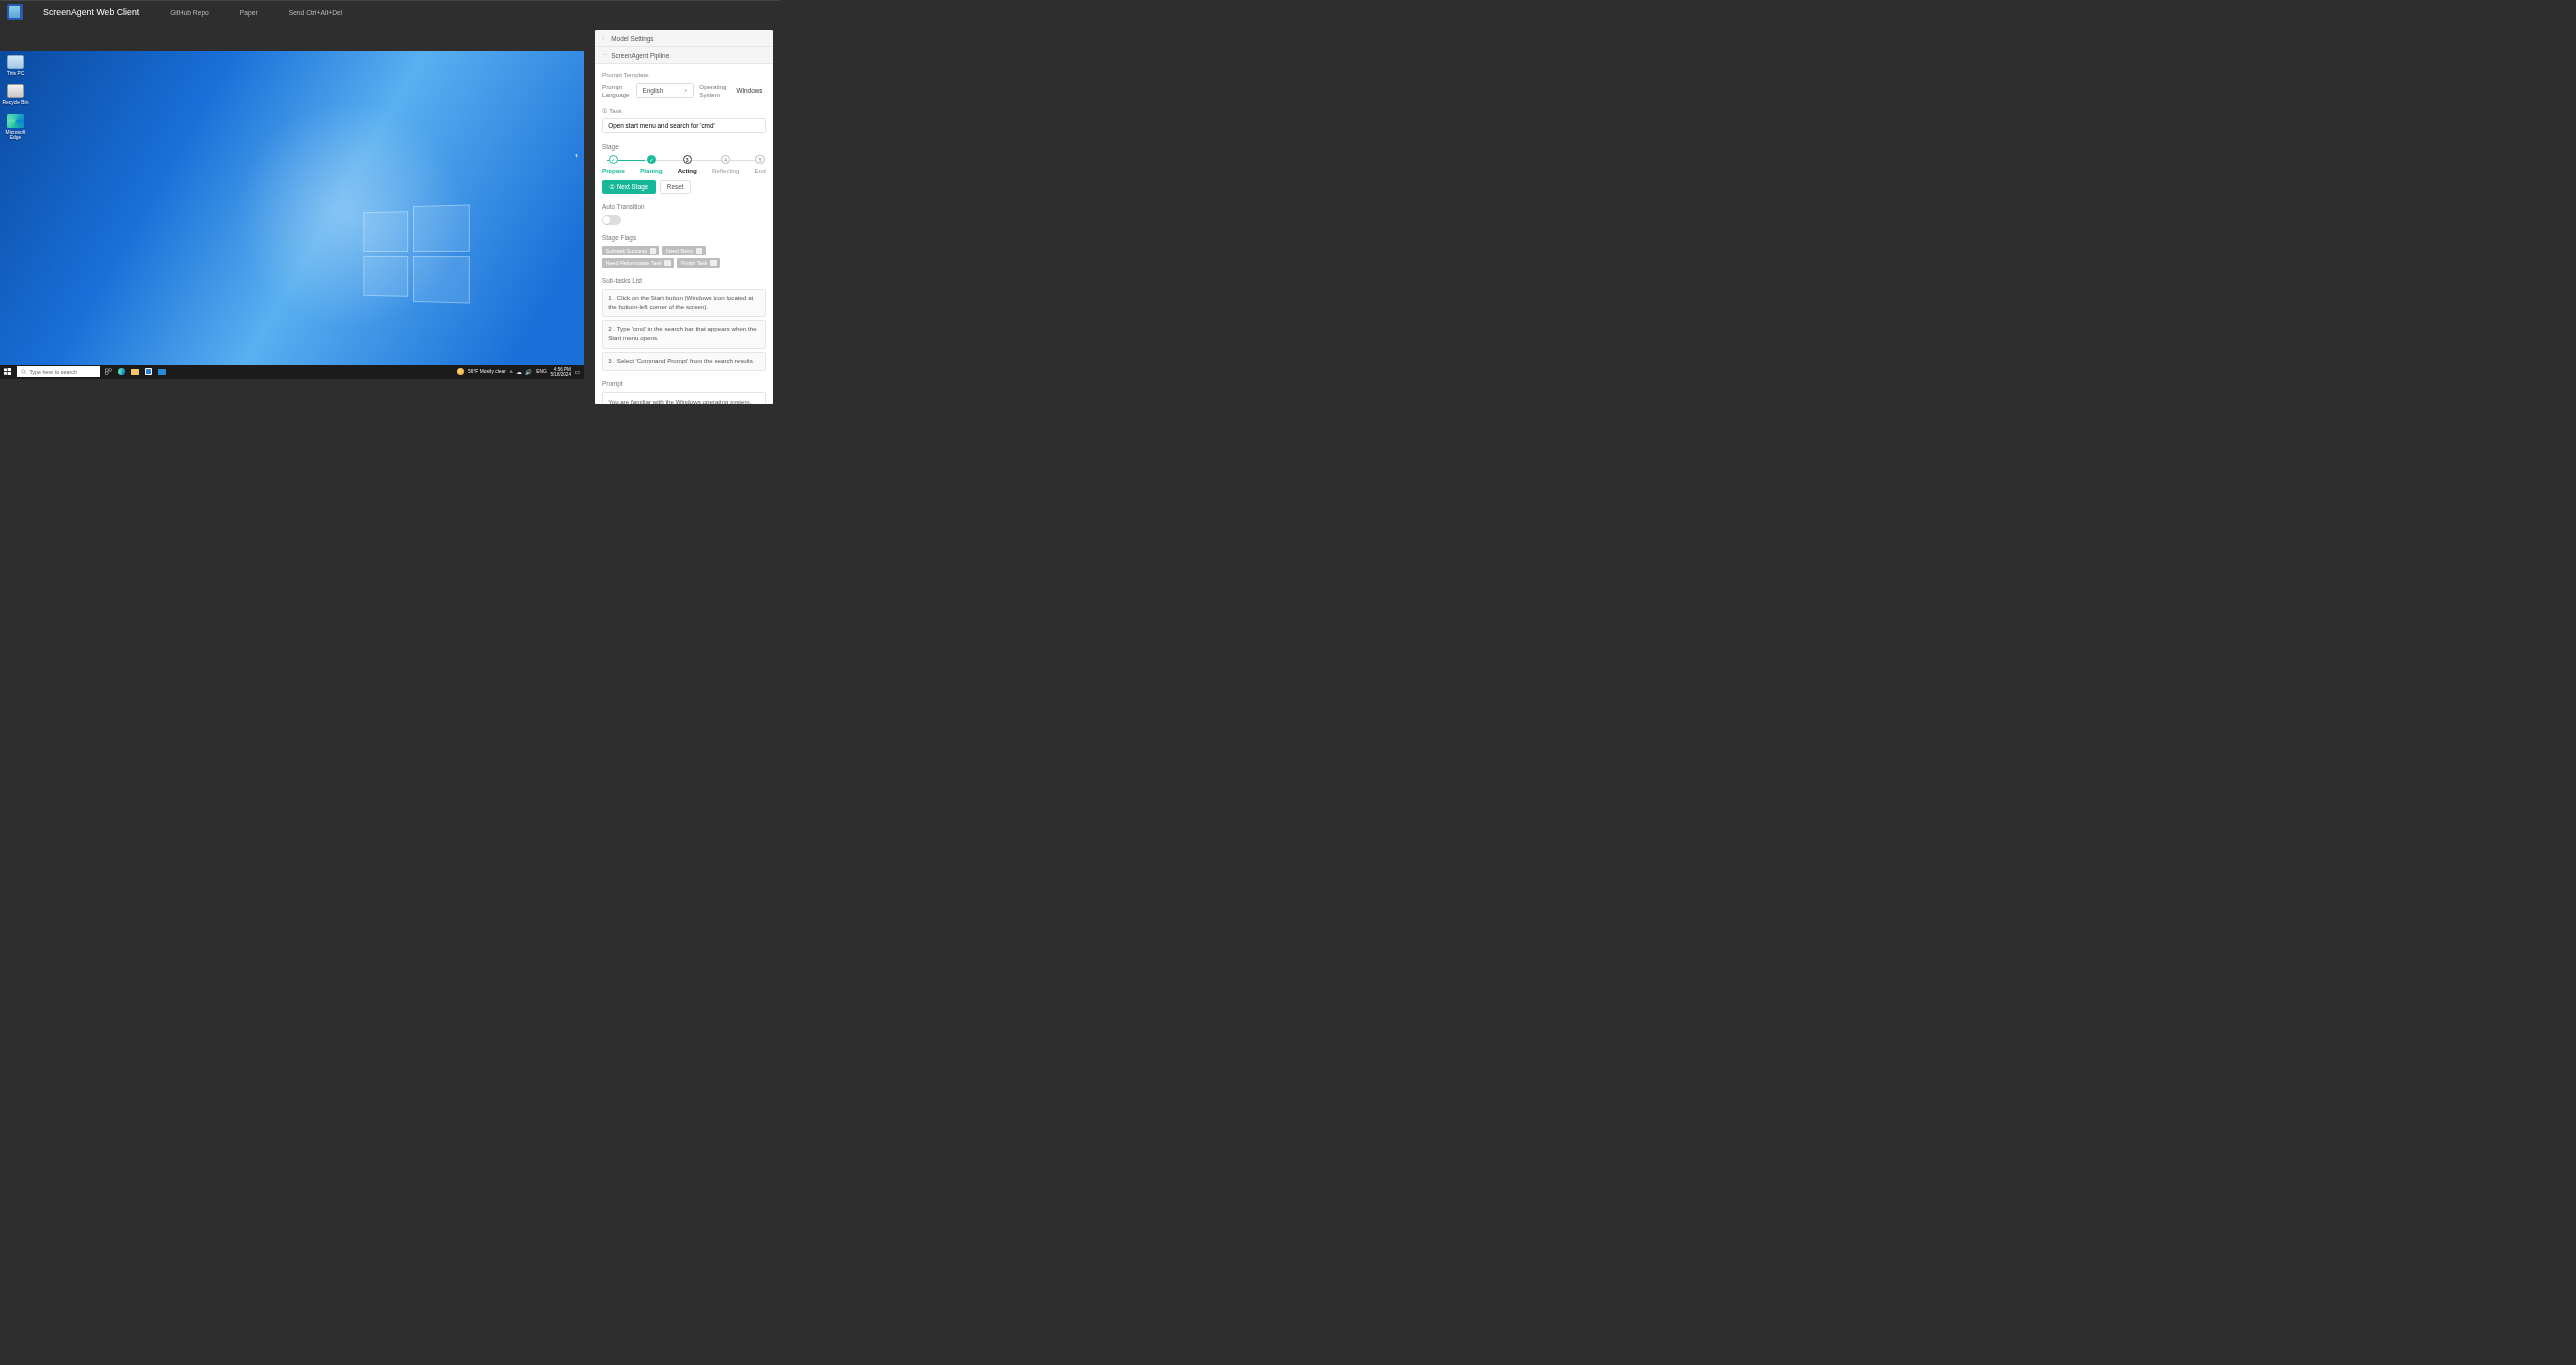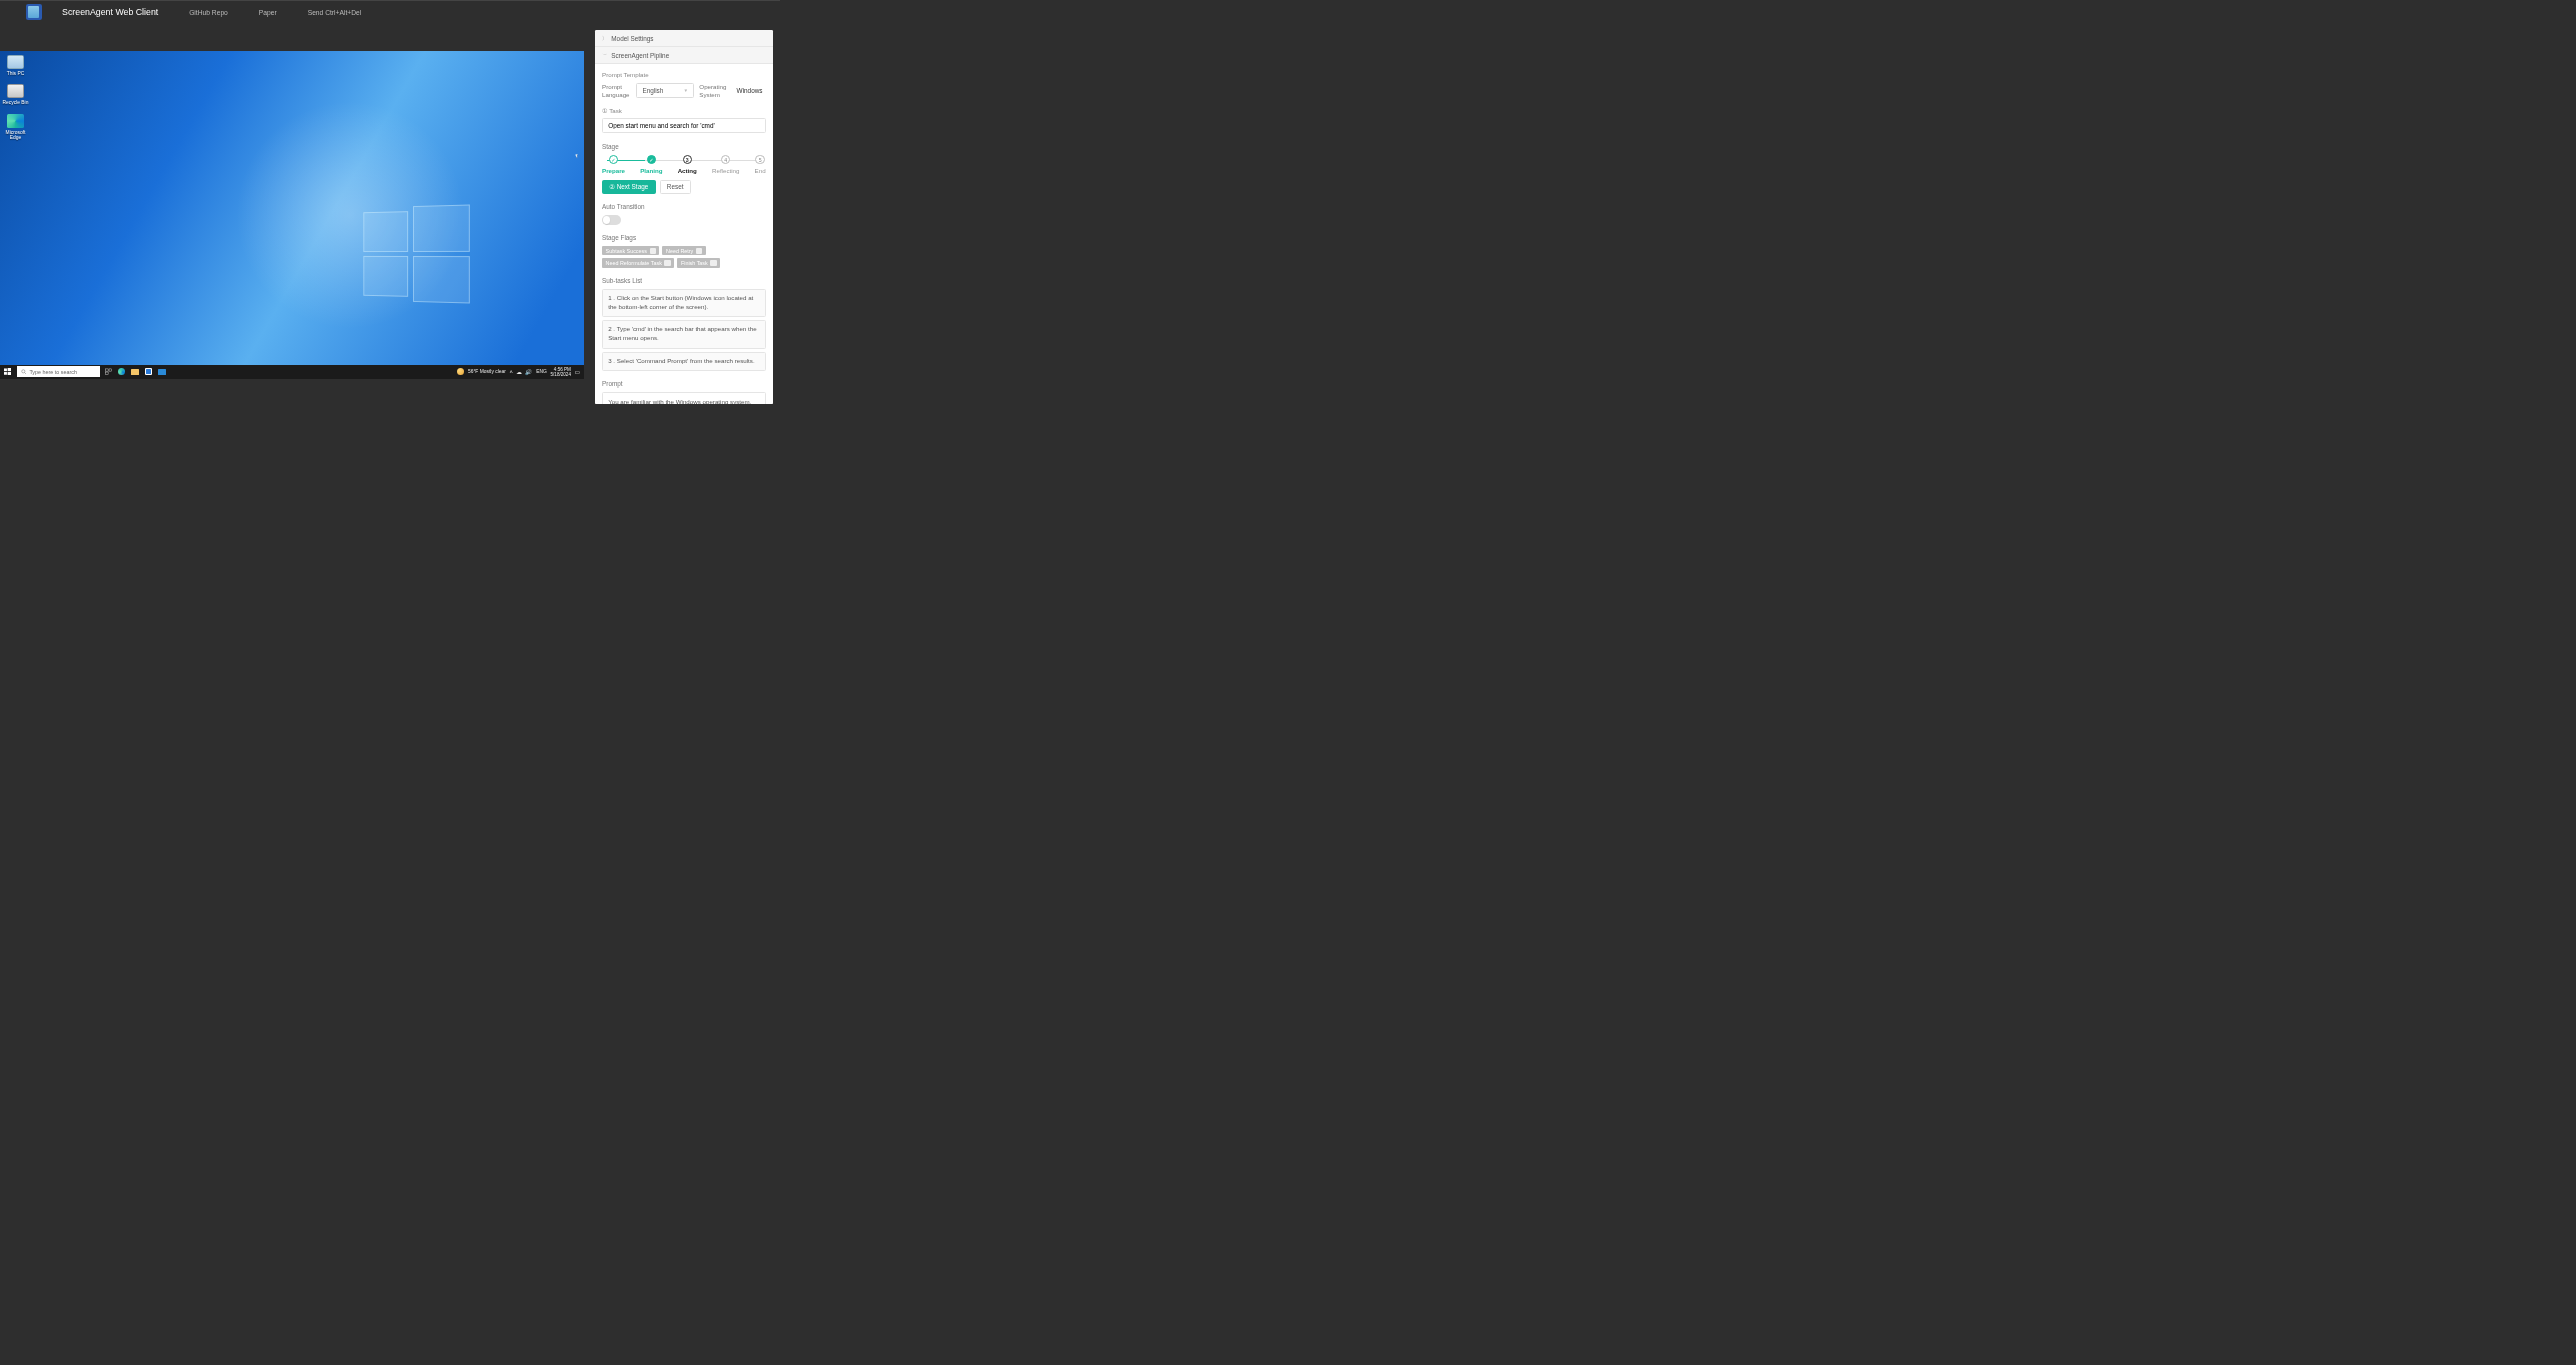--- a/index.html
+++ b/index.html
@@ -12,21 +12,21 @@
     position: relative;
     color: #333;
   }
   
   .topbar {
     height: 23px;
     background: #2e2e2e;
     border-top: 0.5px solid #444;
     display: flex;
     align-items: center;
-    padding: 0 26px;
+    padding: 0 7px;
     gap: 20.6px;
     font-size: 7.2px;
   }
   .topbar .logo {
     width: 15.5px; height: 15.5px;
     background: #2a5ab0;
     border-radius: 2.1px;
     position: relative;
   }
   .topbar .logo::before {

